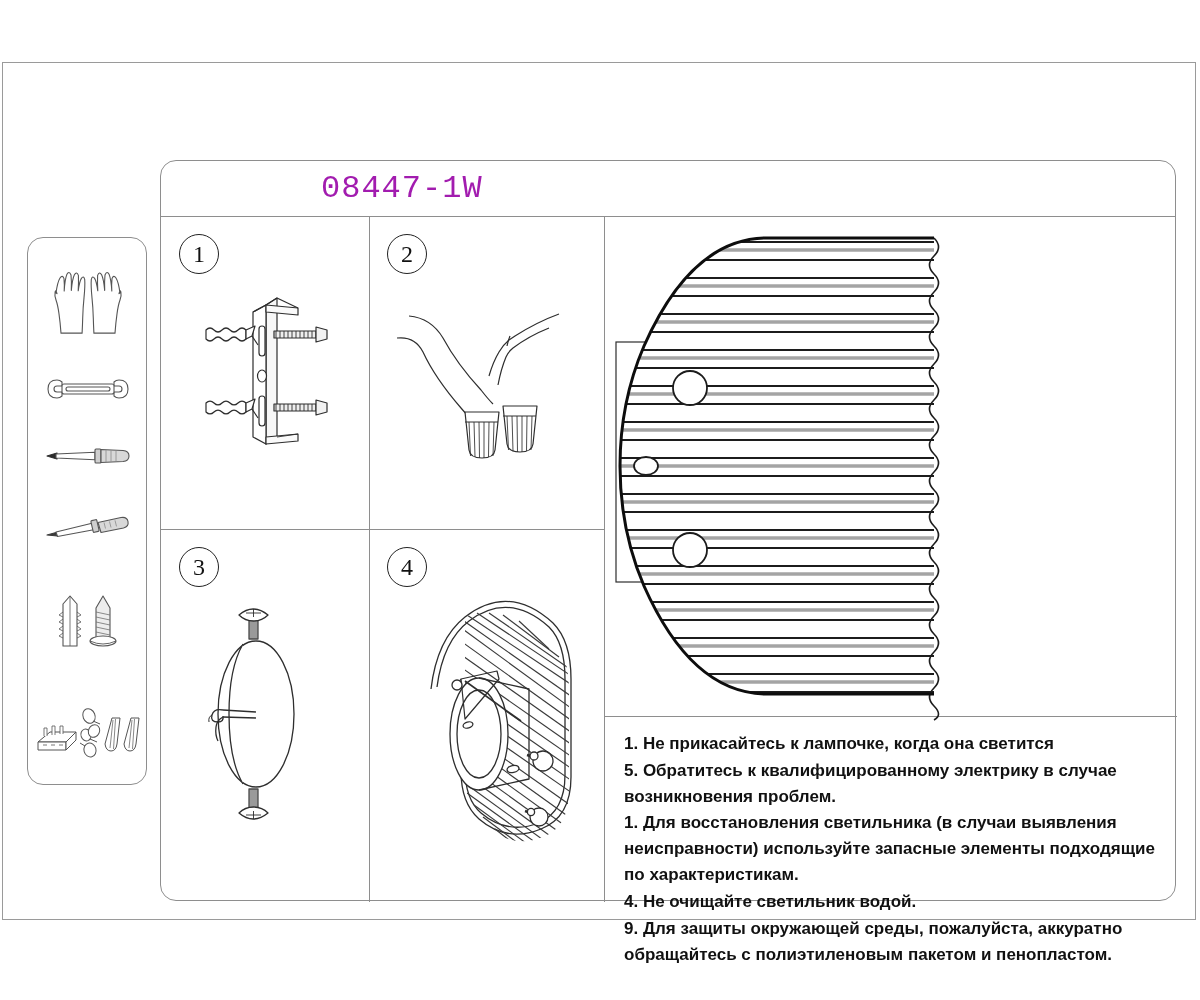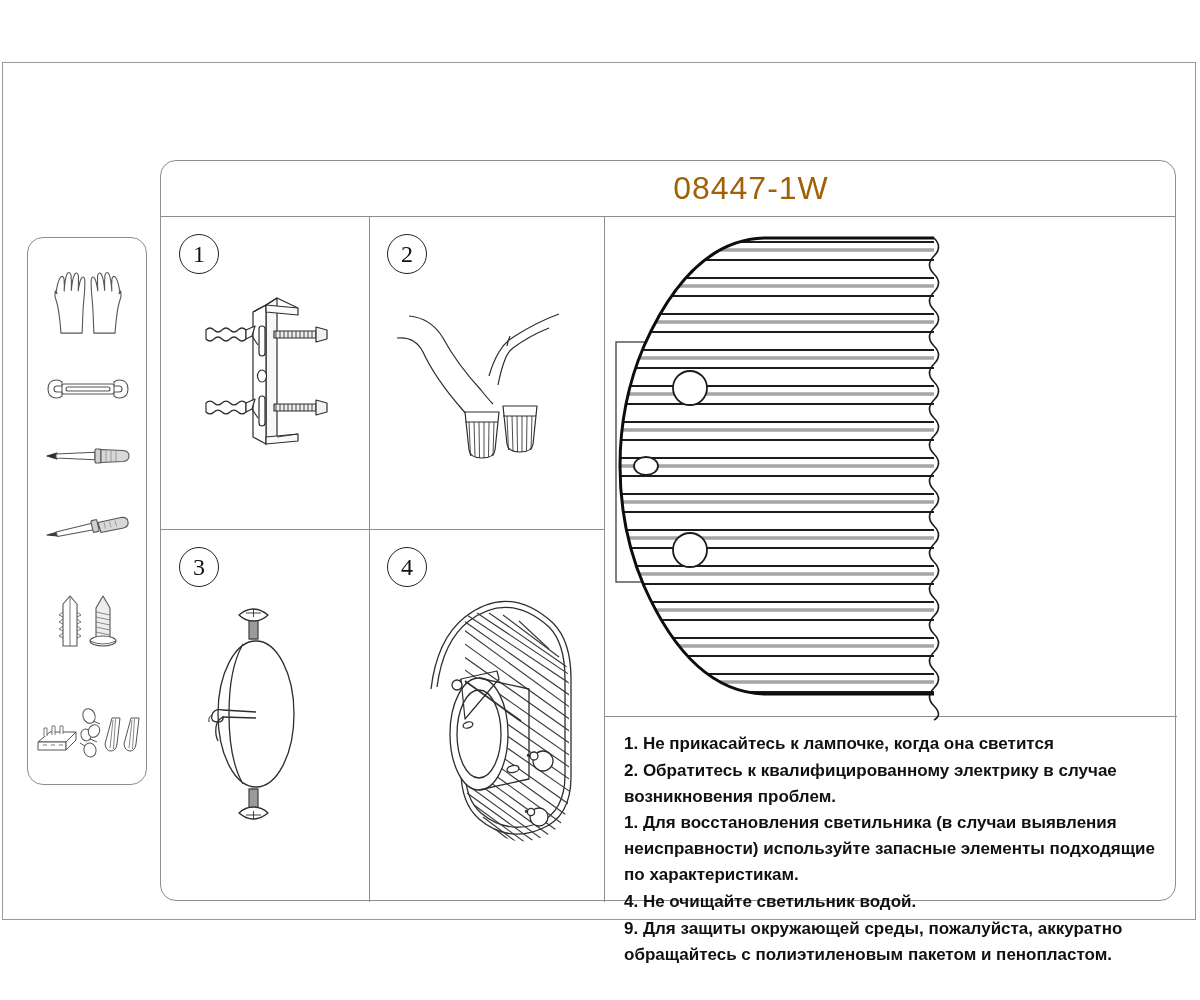--- a/index.html
+++ b/index.html
@@ -31,22 +31,22 @@
   #grid-v-rule2{position:absolute;left:443px;top:55px;width:0;height:686px;border-left:1px solid #8e8e8e;}
   #text-h-rule{position:absolute;left:443px;top:555px;width:573px;height:0;border-top:1px solid #8e8e8e;}
 
   
   #doc-title{
     position:absolute;left:660px;top:98px;width:470px;text-align:right;
     font-size:37px;font-weight:bold;letter-spacing:1px;color:#111;
     font-family:"Liberation Sans",sans-serif;
   }
   #model-code{
-    position:absolute;left:160px;top:0px;width:860px;text-align:center;
-    font-size:32px;color:#a16207;font-family:Liberation Sans, sans-serif;
+    position:absolute;left:160px;top:0px;width:860px;text-align:left;
+    font-size:32px;color:#a21caf;font-family:Liberation Mono, monospace;
     line-height:55px;letter-spacing:1px;
   }
 
   
   .step-cell{position:absolute;box-sizing:border-box;}
   .step-badge{
     position:absolute;width:38px;height:38px;border:1.5px solid #222;border-radius:50%;
     display:flex;align-items:center;justify-content:center;
     font-family:"Liberation Serif",serif;font-size:24px;color:#111;
   }
@@ -463,19 +463,19 @@
           <circle cx="86" cy="172" r="17"></circle>
           <circle cx="86" cy="334" r="17"></circle>
           <ellipse cx="42" cy="250" rx="12" ry="9"></ellipse>
         </g>
       </svg>
     </span>
   </div>
 
   <div id="instructions">
     <div>1. Не прикасайтесь к лампочке, когда она светится</div>
-    <div>2. Обратитесь к квалифицированному электрику в случае возникновения проблем.</div>
+    <div>5. Обратитесь к квалифицированному электрику в случае возникновения проблем.</div>
     <div>1. Для восстановления светильника (в случаи выявления неисправности) используйте запасные элементы подходящие по характеристикам.</div>
     <div>4. Не очищайте светильник водой.</div>
     <div>9. Для защиты окружающей среды, пожалуйста, аккуратно обращайтесь с полиэтиленовым пакетом и пенопластом.</div>
   </div>
 
 </div>
 
 </body></html>

